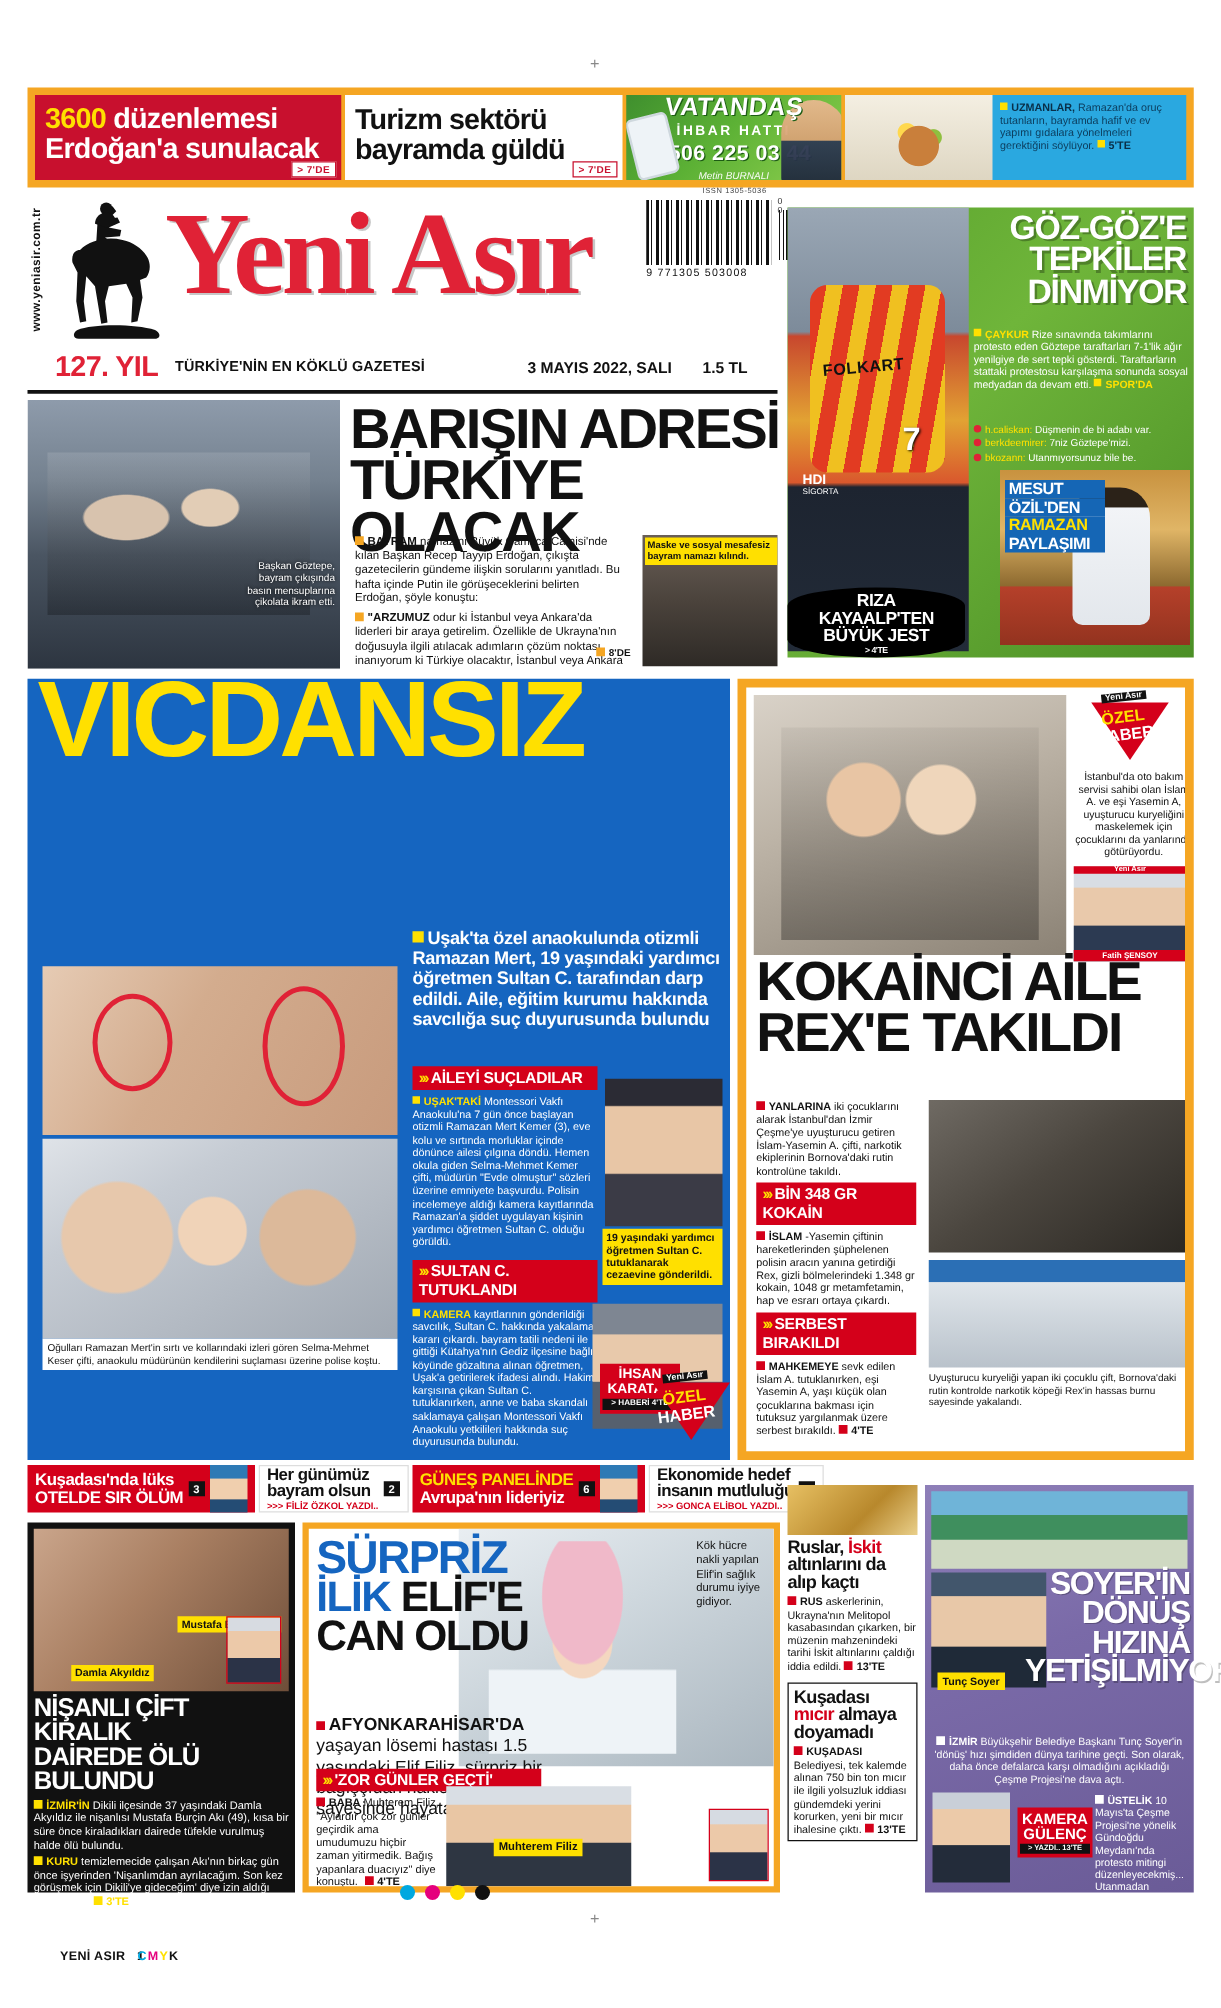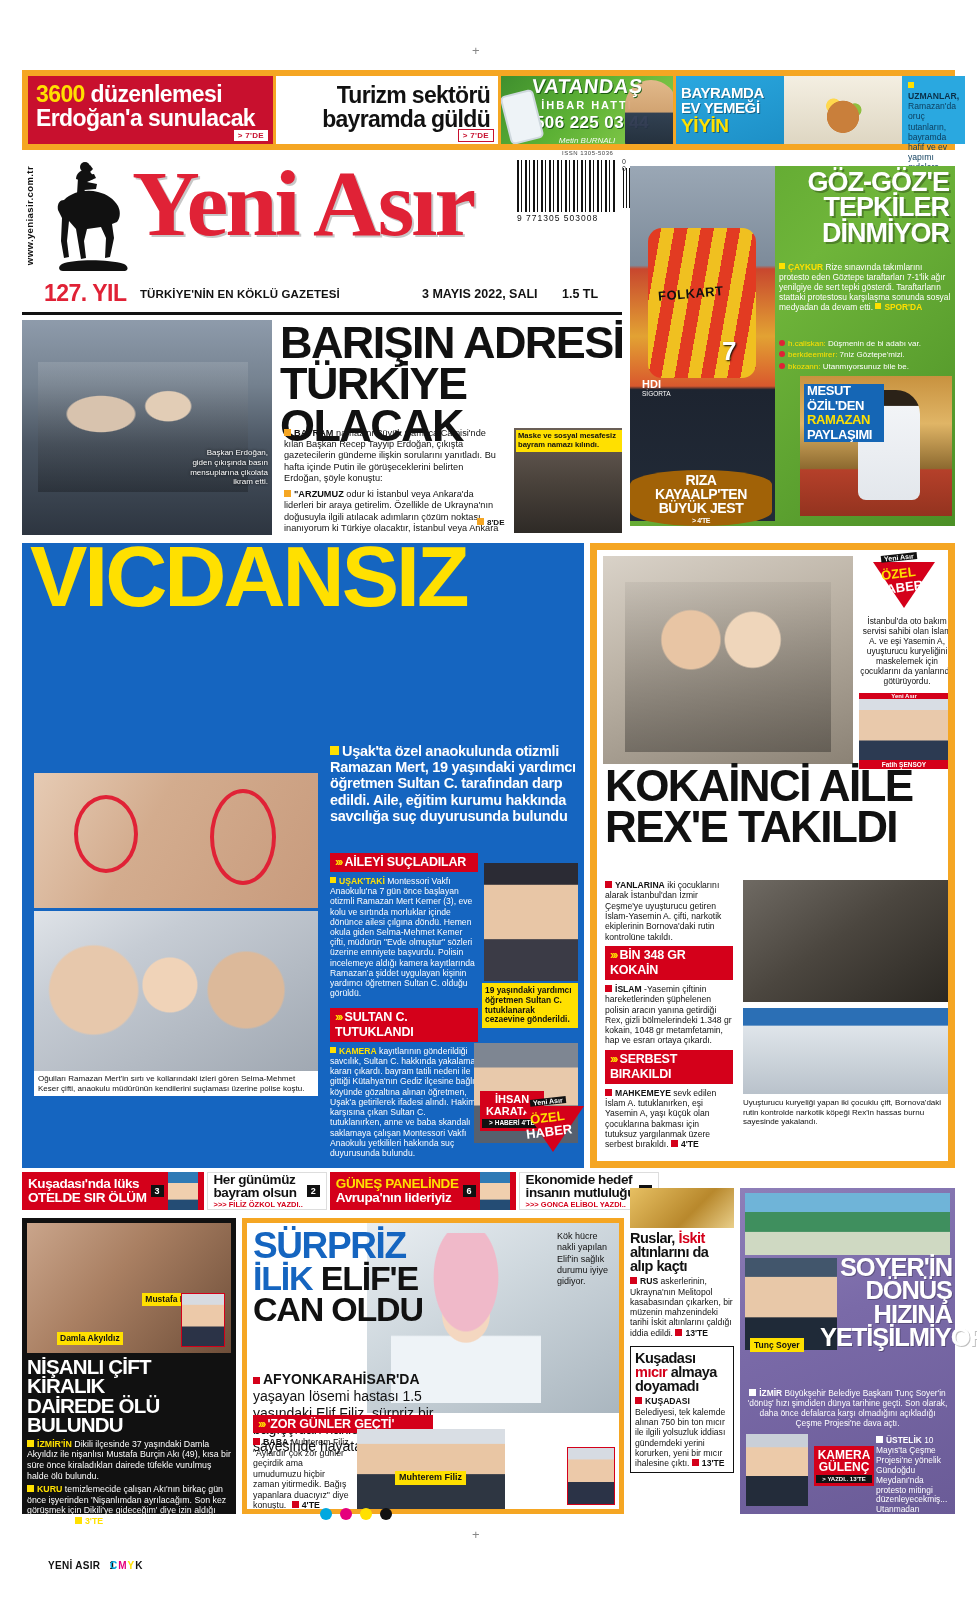--- a/index.html
+++ b/index.html
@@ -24,21 +24,21 @@
     background:#c8102e; color:#fff; flex:0 0 245px; padding:4px 8px 10px 8px;
     position:relative; display:flex; flex-direction:column; justify-content:center;
   }
   .tb-red .l1 { font-size:23px; font-weight:bold; letter-spacing:-0.6px; line-height:1.0; white-space:nowrap;}
   .tb-red .l1 .num { color:#ffe000; }
   .tb-red .l2 { font-size:23px; font-weight:bold; letter-spacing:-0.6px; line-height:1.05; white-space:nowrap;}
   .tb-white {
     background:#fff; color:#111; flex:0 0 222px; margin-left:3px; padding:4px 8px 10px 8px;
     position:relative; display:flex; flex-direction:column; justify-content:center;
   }
-  .tb-white .l1,.tb-white .l2 { font-size:23px; font-weight:bold; letter-spacing:-0.7px; line-height:1.05; white-space:nowrap;text-align:right;}
+  .tb-white .l1,.tb-white .l2 { font-size:23px; font-weight:bold; letter-spacing:-0.7px; line-height:1.05; white-space:nowrap;}
   .pagetag {
     position:absolute; right:4px; bottom:2px; background:#fff; color:#c8102e;
     font-size:8px; font-weight:bold; padding:1px 4px; border:1px solid #c8102e;
     letter-spacing:0.3px;
   }
   .pagetag.onred { background:#fff; }
   .tb-green {
     flex:0 0 172px; margin-left:3px; position:relative; overflow:hidden;
     background:linear-gradient(135deg,#3f8f2e 0%,#5cb135 45%,#8fcf4f 100%);
     display:flex; flex-direction:column; align-items:center; justify-content:center;
@@ -118,21 +118,21 @@
   .sp-tweets { position:absolute; left:149px; top:172px; width:172px; font-size:8px; color:#fff; line-height:1.42;}
   .sp-tweets .u { color:#ffe000; }
   .dot { display:inline-block; width:6px;height:6px;border-radius:50%;background:#e02236;margin-right:3px;}
   .ozil { position:absolute; left:170px; top:210px; width:152px; height:140px;
      background:linear-gradient(180deg,#c8923f 0%,#e0b566 34%,#8d6a30 66%,#b5402a 67%,#93331f 100%); overflow:hidden;}
   .ozil .figure { position:absolute; left:58px; top:14px; width:62px; height:110px;
      background:linear-gradient(180deg,#2b2218 0 14%,#f2f4f7 15%,#e3e7ec 100%); border-radius:24px 24px 8px 8px;}
   .ozil .tag { position:absolute; left:4px; top:8px; width:80px; }
   .ozil .tag span { display:block; background:#1566b5; color:#fff; font-size:13px; font-weight:bold; padding:0 3px; line-height:1.12; letter-spacing:-0.4px;}
   .ozil .tag span.y { color:#ffe000; }
-  .riza { position:absolute; left:630px; top:470px; width:142px; height:56px; background:#a16207;
+  .riza { position:absolute; left:630px; top:470px; width:142px; height:56px; background:#000000;
       display:flex; flex-direction:column; align-items:center; justify-content:center; color:#fff;
       border-radius:50%/26%; }
   .riza div { font-size:14px; font-weight:bold; line-height:1.0; letter-spacing:-0.4px;}
   .riza .pg { font-size:7px; margin-top:2px;}
 
   
   .lead { position:absolute; left:22px; top:320px; width:600px; height:215px; overflow:hidden; }
   .lead .photo { position:absolute; left:0; top:0; width:250px; height:215px;
      background:linear-gradient(180deg,#8e9bab 0%,#74818f 30%,#4a5562 58%,#2d3540 100%); }
   .lead .photo:after { content:""; position:absolute; left:16px; top:42px; width:210px; height:130px;
@@ -337,25 +337,20 @@
     <div class="tb-green">
       <div class="tb-phone"></div>
       <div class="face"></div>
       <div class="vt">VATANDAŞ</div>
       <div class="ih">İHBAR HATTI</div>
       <div class="ph">0506 225 03 44</div>
       <div class="nm">Metin BURNALI</div>
     </div>
 
     <div class="tb-blue">
-      <div class="bigwords">
-        <div>BAYRAMDA</div>
-        <div>EV YEMEĞİ</div>
-        <div class="y">YİYİN</div>
-      </div>
       <div class="tb-food"></div>
       <div class="tb-txt">
         <span class="sq"></span><b>UZMANLAR,</b><span> Ramazan'da oruç tutanların, bayramda hafif ve ev yapımı gıdalara yönelmeleri gerektiğini söylüyor.</span>
         <span class="sq"></span><b>5'TE</b>
       </div>
     </div>
   </div>
 
   <div class="masthead">
     <div class="vurl">www.yeniasir.com.tr</div>
@@ -413,21 +408,21 @@
 
   <div class="riza">
     <div>RIZA</div>
     <div>KAYAALP'TEN</div>
     <div>BÜYÜK JEST</div>
     <div class="pg">&gt; 4'TE</div>
   </div>
 
   <div class="lead">
     <div class="photo"></div>
-    <div class="cap">Başkan Erdoğan, giden çıkışında basın mensuplarına çikolata ikram etti.</div>
+    <div class="cap">Başkan Göztepe, bayram çıkışında basın mensuplarına çikolata ikram etti.</div>
     <h1>
       <span>BARIŞIN ADRESİ</span><br>
       <span>TÜRKİYE OLACAK</span>
     </h1>
     <div class="body">
       <p><span class="bsq"></span><b>BAYRAM</b><span> namazını Büyük Çamlıca Camisi'nde kılan Başkan Recep Tayyip Erdoğan, çıkışta gazetecilerin gündeme ilişkin sorularını yanıtladı. Bu hafta içinde Putin ile görüşeceklerini belirten Erdoğan, şöyle konuştu:</span></p>
       <p style="margin-top:5px;"><span class="bsq"></span><b>"ARZUMUZ</b><span> odur ki İstanbul veya Ankara'da liderleri bir araya getirelim. Özellikle de Ukrayna'nın doğusuyla ilgili atılacak adımların çözüm noktası inanıyorum ki Türkiye olacaktır, İstanbul veya Ankara olacaktır.</span></p>
     </div>
     <div class="pg"><span class="bsq"></span><span>8'DE</span></div>
     <div class="sub"></div>

